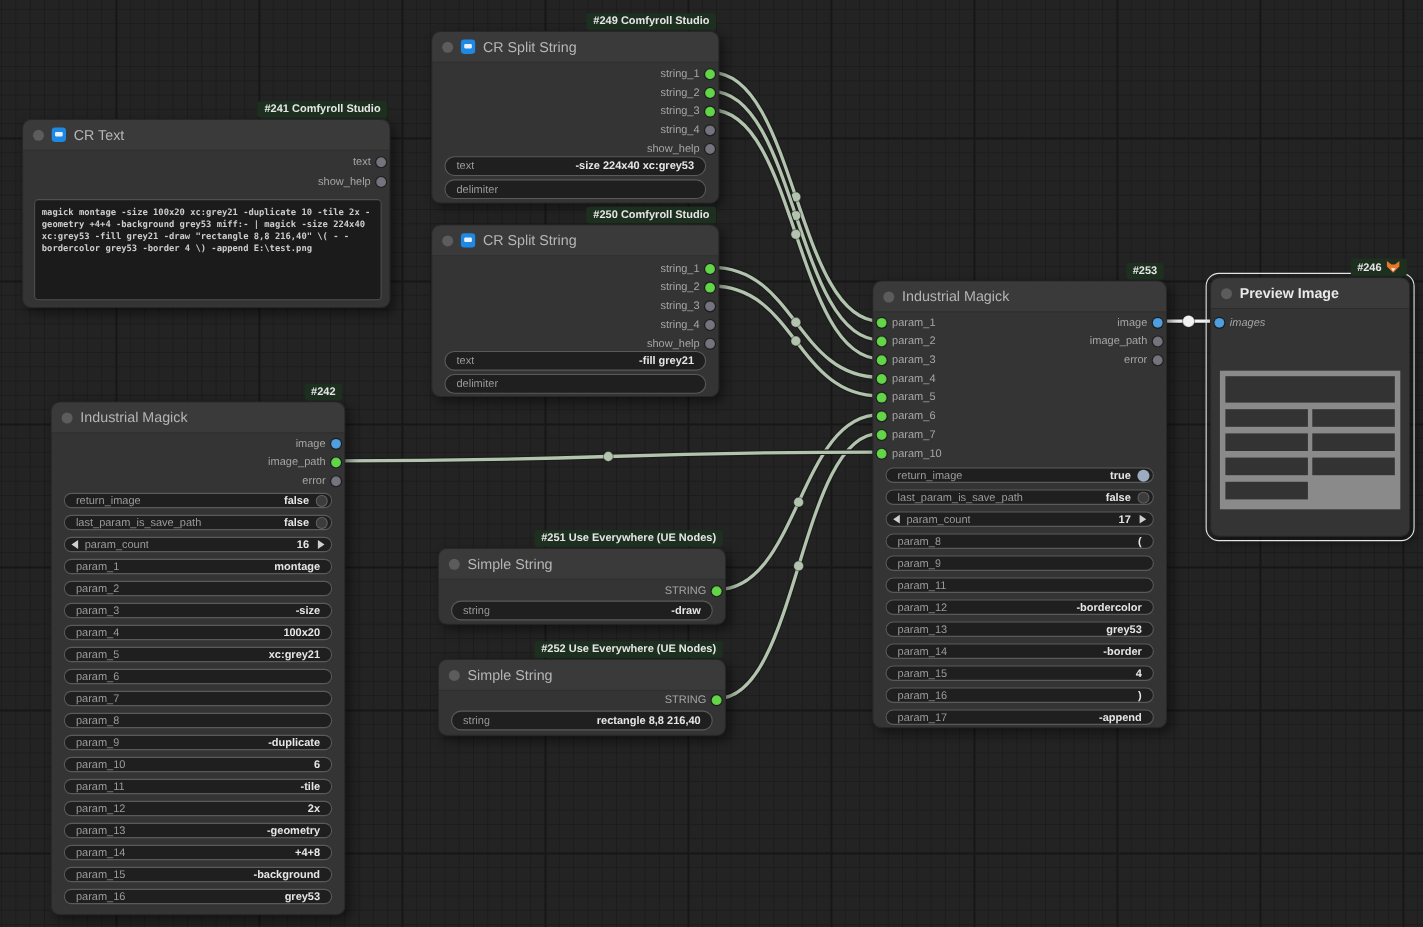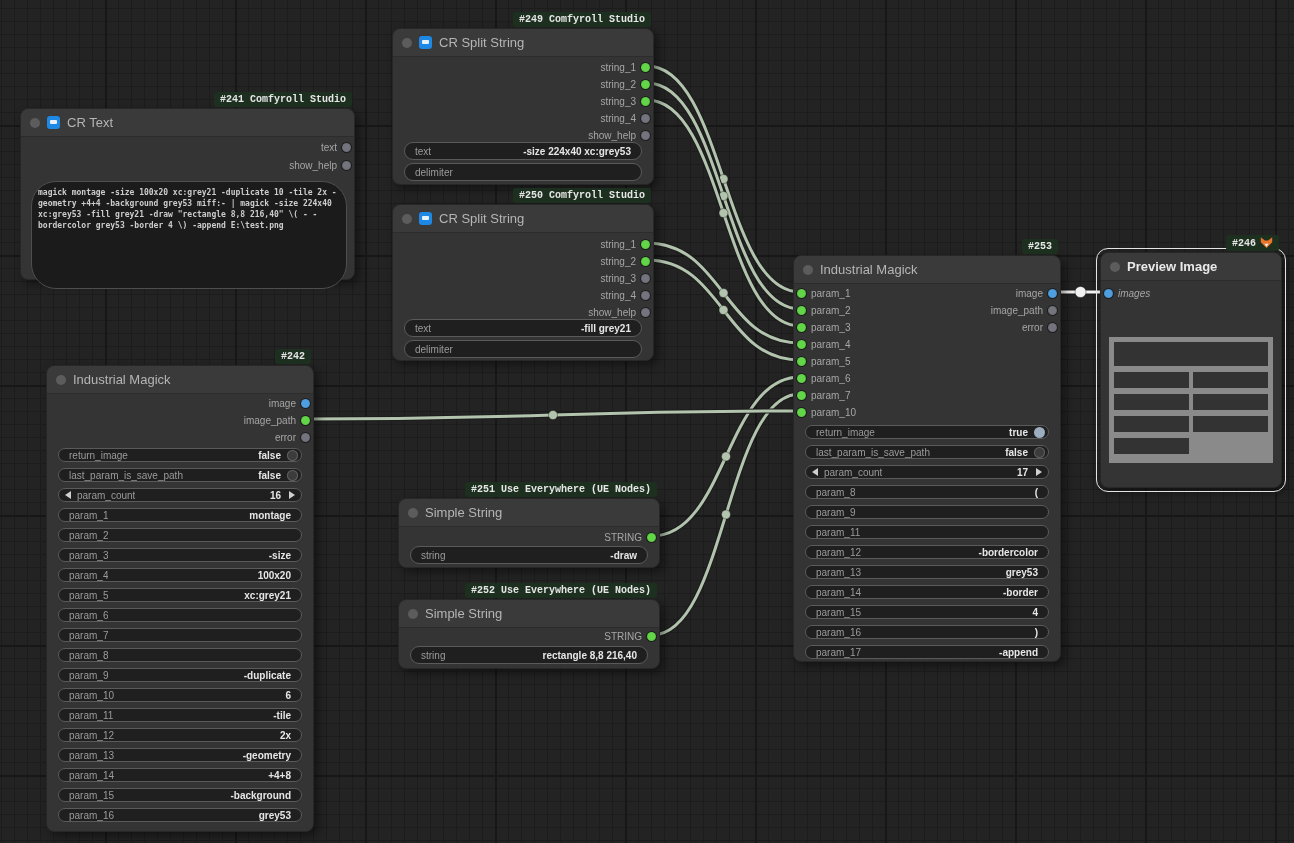--- a/index.html
+++ b/index.html
@@ -26,21 +26,21 @@
     border-radius:8px 8px 0 0;box-sizing:border-box;
   }
   .titledot{width:10px;height:10px;border-radius:50%;background:#5c5c5c;flex:0 0 auto;}
   .cricon{width:13px;height:13px;border-radius:3px;background:var(--accent-icon);position:relative;flex:0 0 auto;}
   .cricon::after{content:"";position:absolute;left:3px;right:3px;top:4px;bottom:5px;background:#e8f1fb;border-radius:1px;}
   .title{font-size:13px;color:var(--title-color);white-space:nowrap;}
   .node.selected .title{color:#e9e9e9;font-weight:700;}
   .badge{
     position:absolute;bottom:100%;margin-bottom:2px;right:2px;
     background:var(--badge-bg);color:#e6e6e6;font-size:10px;font-weight:700;
-    padding:2px 6px;border-radius:3px;display:flex;align-items:center;gap:4px;white-space:nowrap;font-family:Liberation Mono, monospace;
+    padding:2px 6px;border-radius:3px;display:flex;align-items:center;gap:4px;white-space:nowrap;
   }
   .slotrow{position:absolute;height:16px;display:flex;align-items:center;gap:5px;font-size:10px;color:#a6a6a6;}
   .slotrow.out{right:0;padding-right:3px;}
   .slotrow.in{left:0;padding-left:3px;}
   .slotdot{width:9px;height:9px;border-radius:50%;flex:0 0 auto;
     box-shadow:0 0 0 1px rgba(0,0,0,.45), inset 0 0 1px rgba(0,0,0,.3);}
   .widget{
     position:absolute;left:11px;right:11px;box-sizing:border-box;
     background:var(--pill-bg);border:1px solid var(--pill-border);border-radius:10px;
     display:flex;align-items:center;gap:6px;padding:0 10px;font-size:10px;
@@ -108,21 +108,21 @@
         <span class="title">CR Text</span>
       </div>
       <div class="slotrow out" style="top: 30px;">
         <span>text</span>
         <span class="slotdot" style="background: rgb(116, 116, 126);"></span>
       </div>
       <div class="slotrow out" style="top: 48px;">
         <span>show_help</span>
         <span class="slotdot" style="background: rgb(116, 116, 126);"></span>
       </div>
-      <div class="textbox" style="top: 72px; height: 108px; border-radius: 25px;">magick montage -size 100x20 xc:grey21 -duplicate 10 -tile 2x -geometry +4+4 -background grey53 miff:- | magick -size 224x40 xc:grey53 -fill grey21 -draw "rectangle 8,8 216,40" \( - -bordercolor grey53 -border 4 \) -append E:\test.png</div>
+      <div class="textbox" style="top: 72px; height: 92px;">magick montage -size 100x20 xc:grey21 -duplicate 10 -tile 2x -geometry +4+4 -background grey53 miff:- | magick -size 224x40 xc:grey53 -fill grey21 -draw "rectangle 8,8 216,40" \( - -bordercolor grey53 -border 4 \) -append E:\test.png</div>
     </div>
     <div class="node" style="left: 392px; top: 28px; width: 262px; height: 157px;">
       <div class="badge">
         <span>#249 Comfyroll Studio</span>
       </div>
       <div class="header">
         <span class="titledot"></span>
         <span class="cricon"></span>
         <span class="title">CR Split String</span>
       </div>

